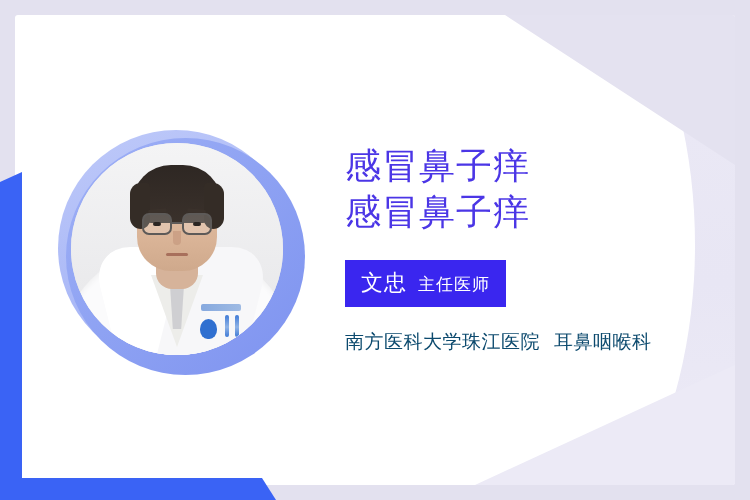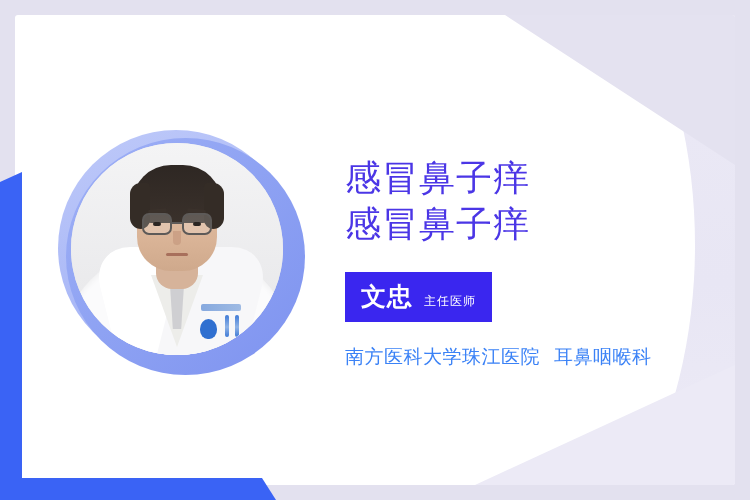--- a/index.html
+++ b/index.html
@@ -190,21 +190,21 @@
   .ph-pen1, .ph-pen2 {
     position:absolute; bottom:18px; width:4px; height:22px;
     background:linear-gradient(180deg,#3f7ad6 0%,#8fb3e6 55%,#3f7ad6 100%); border-radius:2px;
   }
   .ph-pen1 { right:54px; }
   .ph-pen2 { right:44px; }
 
   
   .content {
     position:absolute;
-    left:330px; top:140px;
+    left:330px; top:128px;
     width:380px;
   }
   .headline {
     font-size:36px;
     line-height:1.28;
     font-weight:400;
     color:#4b36e6;
     letter-spacing:1px;
     white-space:nowrap;
   }
@@ -212,30 +212,30 @@
 
   .badge {
     display:inline-block;
     margin-top:25px;
     background:#3a26ef;
     color:#ffffff;
     padding:8px 16px 9px 16px;
     white-space:nowrap;
   }
   .badge .nm {
-    font-size:25px; font-weight:bold; letter-spacing:1px;text-align:center;
+    font-size:22px; font-weight:normal; letter-spacing:1px;text-align:center;
   }
   .badge .ti {
-    font-size:12px; font-weight:400; letter-spacing:1px; margin-left:11px;
+    font-size:17px; font-weight:400; letter-spacing:1px; margin-left:11px;
   }
 
   .affil {
     margin-top:22px;
     font-size:19px;
-    color:#3b82f6;
+    color:#0c4a6e;
     letter-spacing:0.5px;
     white-space:nowrap;
   }
   .affil .dept { margin-left:14px; }
 </style>
 </head>
 <body>
 
 <div id="stage">
 

